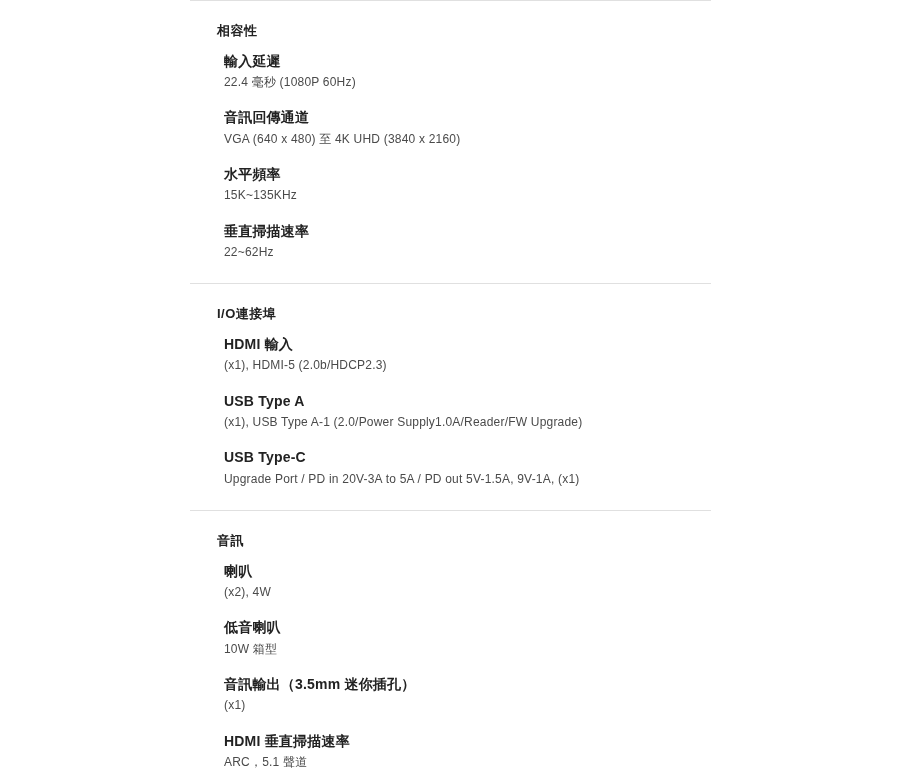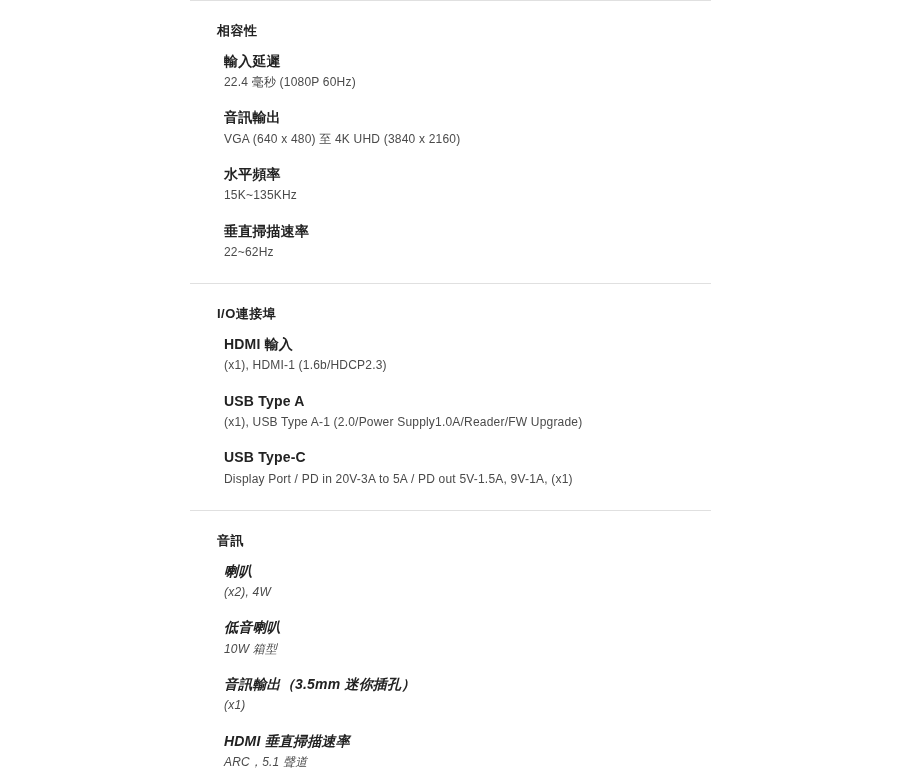--- a/index.html
+++ b/index.html
@@ -64,68 +64,68 @@
   }
   .spec-value {
     font-size: 12px;
     font-weight: normal;
     color: #4a4a4a;
     line-height: 1.45;
     letter-spacing: 0.2px;
   }
   .section-compat .spec-list { padding-bottom: 22px; }
   .section-io .spec-list { padding-bottom: 22px; }
-  .section-audio .spec-list { padding-bottom: 10px; font-style: italic; }
+  .section-audio .spec-list { padding-bottom: 10px; }
 </style>
 </head>
 <body>
 
 <div class="page">
   <div class="content">
 
     <div class="divider"></div>
 
     <section class="section section-compat">
       <div class="section-title">相容性</div>
       <div class="spec-list">
         <div class="spec-item">
           <div class="spec-label">輸入延遲</div>
           <div class="spec-value">22.4 毫秒 (1080P 60Hz)</div>
         </div>
         <div class="spec-item">
-          <div class="spec-label">音訊輸出</div>
+          <div class="spec-label">音訊回傳通道</div>
           <div class="spec-value">VGA (640 x 480) 至 4K UHD (3840 x 2160)</div>
         </div>
         <div class="spec-item">
           <div class="spec-label">水平頻率</div>
           <div class="spec-value">15K~135KHz</div>
         </div>
         <div class="spec-item">
           <div class="spec-label">垂直掃描速率</div>
           <div class="spec-value">22~62Hz</div>
         </div>
       </div>
     </section>
 
     <div class="divider"></div>
 
     <section class="section section-io">
       <div class="section-title">I/O連接埠</div>
       <div class="spec-list">
         <div class="spec-item">
           <div class="spec-label">HDMI 輸入</div>
-          <div class="spec-value">(x1), HDMI-1 (1.6b/HDCP2.3)</div>
+          <div class="spec-value">(x1), HDMI-5 (2.0b/HDCP2.3)</div>
         </div>
         <div class="spec-item">
           <div class="spec-label">USB Type A</div>
           <div class="spec-value">(x1), USB Type A-1 (2.0/Power Supply1.0A/Reader/FW Upgrade)</div>
         </div>
         <div class="spec-item">
           <div class="spec-label">USB Type-C</div>
-          <div class="spec-value">Display Port / PD in 20V-3A to 5A / PD out 5V-1.5A, 9V-1A, (x1)</div>
+          <div class="spec-value">Upgrade Port / PD in 20V-3A to 5A / PD out 5V-1.5A, 9V-1A, (x1)</div>
         </div>
       </div>
     </section>
 
     <div class="divider"></div>
 
     <section class="section section-audio">
       <div class="section-title">音訊</div>
       <div class="spec-list">
         <div class="spec-item">

